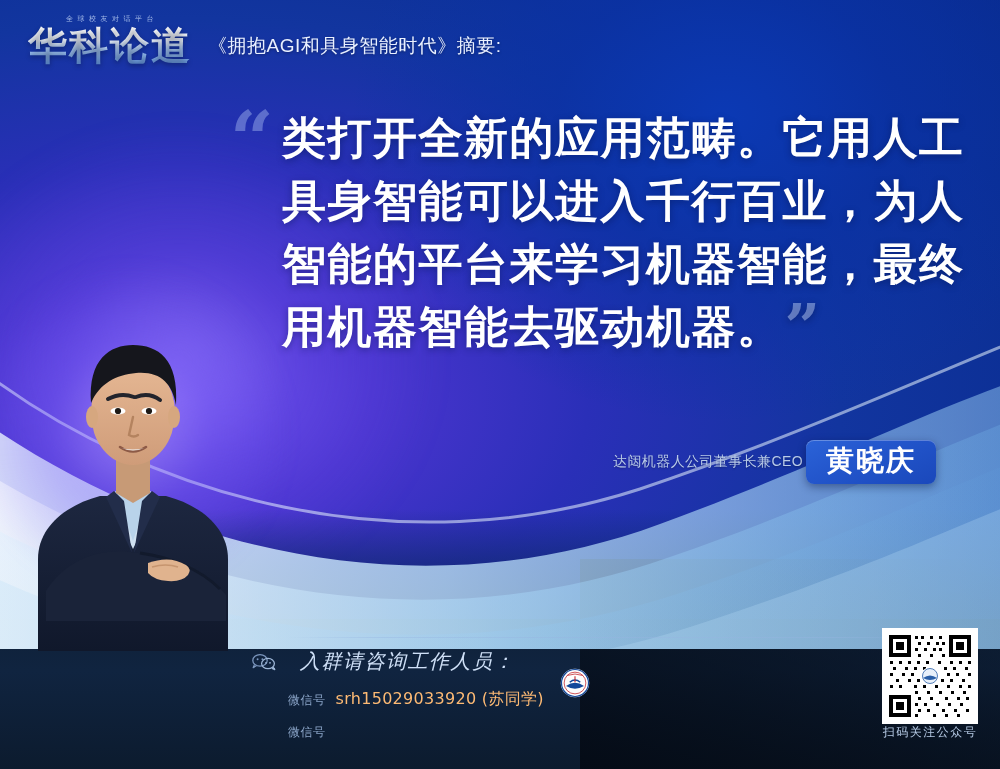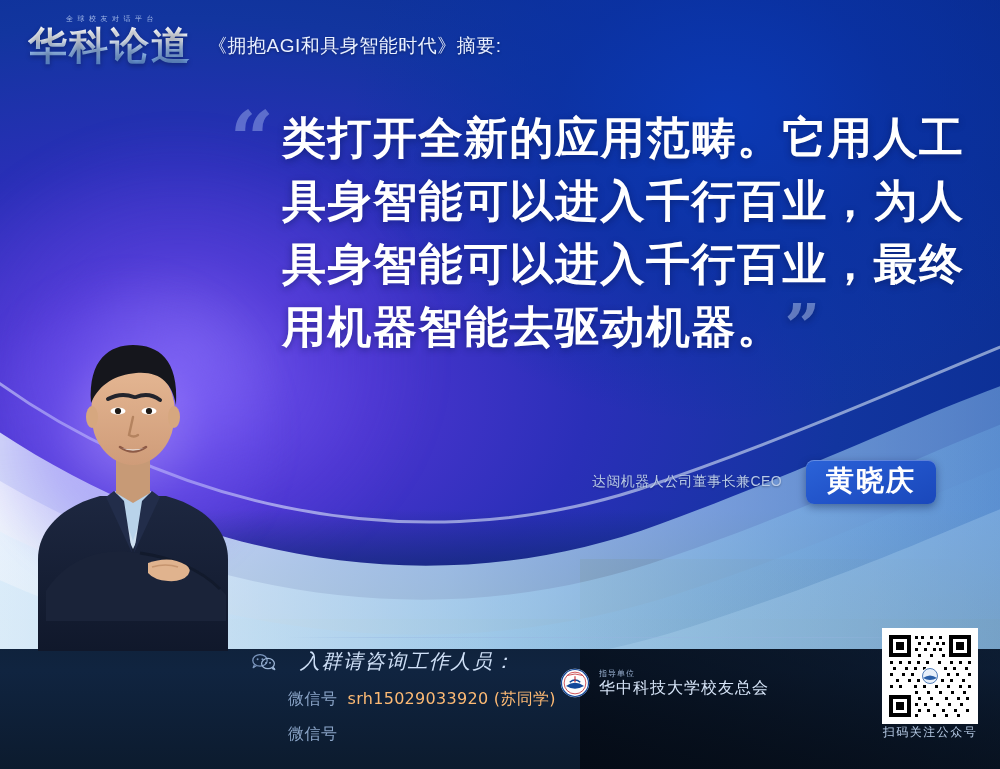--- a/index.html
+++ b/index.html
@@ -86,41 +86,41 @@
     font-size:44px;font-weight:700;color:#ffffff;line-height:63px;
     letter-spacing:1.5px;white-space:nowrap;
     text-shadow:0 2px 7px rgba(4,18,70,.45);
     font-family:"DejaVu Sans","Liberation Sans",sans-serif;
   }
   .quote-line .qmark.close{
     font-size:62px;color:rgba(190,208,248,.48);vertical-align:-6px;margin-left:2px;
   }
 
   
-  .attrib{position:absolute;right:64px;top:460px;display:flex;align-items:center;gap:24px;z-index:9;}
+  .attrib{position:absolute;right:64px;top:440px;display:flex;align-items:center;gap:3px;z-index:9;}
   .attrib-role{font-size:14px;color:#b9cbe8;letter-spacing:.4px;text-shadow:0 1px 2px rgba(0,0,0,.3);}
   .name-badge{
     padding:7px 20px 9px;border-radius:8px;
     background:linear-gradient(155deg,#2b63d8 0%,#2356cc 40%,#1a48bb 100%);
     box-shadow:inset 0 1px 0 rgba(255,255,255,.28),0 3px 9px rgba(3,14,54,.40);
     font-size:28px;font-weight:700;color:#ffffff;letter-spacing:2px;line-height:1;
     font-family:"DejaVu Sans","Liberation Sans",sans-serif;
   }
 
   
   .divider{
     position:absolute;left:286px;right:72px;top:637px;height:1px;z-index:9;
     background:linear-gradient(90deg,rgba(150,180,225,0) 0%,rgba(150,180,225,.38) 14%,rgba(150,180,225,.38) 86%,rgba(150,180,225,0) 100%);
   }
   .footer{position:absolute;left:252px;top:648px;z-index:9;}
   .f-headrow{display:flex;align-items:center;gap:24px;font-style:italic;}
   .wechat-icon{width:24px;height:18px;}
   .f-head{font-size:20px;color:#cfe0f7;letter-spacing:1.5px;}
   .f-line{display:flex;align-items:baseline;gap:10px;margin-top:14px;padding-left:36px;}
-  .f-label{font-size:16px;color:#8ba5c8;letter-spacing:.5px;}
+  .f-label{font-size:12px;color:#8ba5c8;letter-spacing:.5px;}
   .f-value{font-size:16px;color:#fdba74;letter-spacing:.3px;
            font-family:"DejaVu Sans","Liberation Sans",sans-serif;}
 
   
   .orgs{position:absolute;left:560px;top:668px;z-index:9;}
   .org-row{display:flex;align-items:center;gap:9px;margin-bottom:10px;}
   .org-seal{width:30px;height:30px;flex:none;}
   .org-text{display:flex;flex-direction:column;}
   .org-kind{font-size:8px;color:#9db4d4;letter-spacing:1px;line-height:1.2;margin-bottom:1px;}
   .org-name{font-size:16px;color:#d7e5f8;letter-spacing:1px;line-height:1.15;white-space:nowrap;}
@@ -230,21 +230,21 @@
         <path d="M120,272 q22,-8 38,2 q6,4 2,10 q-6,7 -20,6 q-14,-1 -20,-8 Z" fill="#e0b38e"></path>
         <path d="M124,276 q14,-4 26,0" stroke="#c6956f" stroke-width="1.6" fill="none"></path>
       </g>
     </svg>
   </div>
 
   <div class="quote-block">
     <span class="qmark open">“</span>
     <div class="quote-line">类打开全新的应用范畴。它用人工</div>
     <div class="quote-line">具身智能可以进入千行百业，为人</div>
-    <div class="quote-line">具身智能可以进入千行百业，最终</div>
+    <div class="quote-line">智能的平台来学习机器智能，最终</div>
     <div class="quote-line">
       <span>用机器智能去驱动机器。</span><span class="qmark close">”</span>
     </div>
   </div>
 
   <div class="attrib">
     <span class="attrib-role">达闼机器人公司董事长兼CEO</span>
     <span class="name-badge">黄晓庆</span>
   </div>
 
@@ -277,24 +277,20 @@
     <div class="org-row">
       <svg class="org-seal" viewBox="0 0 40 40">
         <circle cx="20" cy="20" r="19" fill="#fdfdfd"></circle>
         <circle cx="20" cy="20" r="18" fill="none" stroke="#13489b" stroke-width="1.6"></circle>
         <circle cx="20" cy="20" r="14.5" fill="none" stroke="#c02026" stroke-width="1"></circle>
         <path d="M8,24 q12,-9 24,0 q-12,7 -24,0 Z" fill="#13489b"></path>
         <path d="M13,19 q7,-6 14,0" fill="none" stroke="#13489b" stroke-width="2"></path>
         <path d="M20,11 l0,8" stroke="#c02026" stroke-width="1.4"></path>
         <path d="M9.5,10 q10.5,-4 21,0" fill="none" stroke="#c02026" stroke-width="1"></path>
       </svg>
-      <span class="org-text">
-        <span class="org-kind">指导单位</span>
-        <span class="org-name">华中科技大学校友总会</span>
-      </span>
     </div>
   </div>
 
   <div class="qr-block">
     <div class="qr-box">
       <svg viewBox="0 0 86 86" width="86" height="86">
         <rect width="86" height="86" fill="#fff"></rect>
         <g fill="#000">
           <rect x="2" y="2" width="22" height="22"></rect>
             <rect x="62" y="2" width="22" height="22"></rect>

